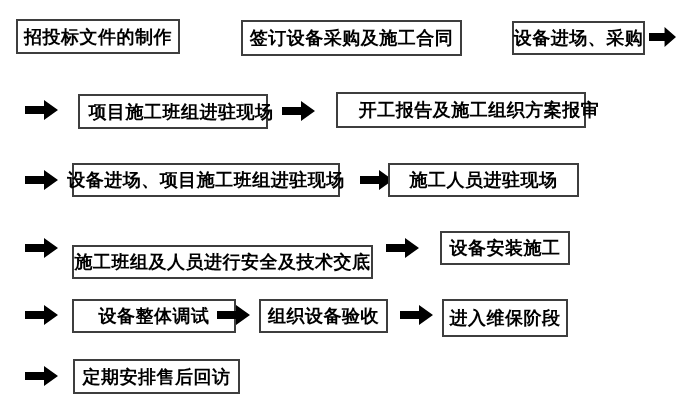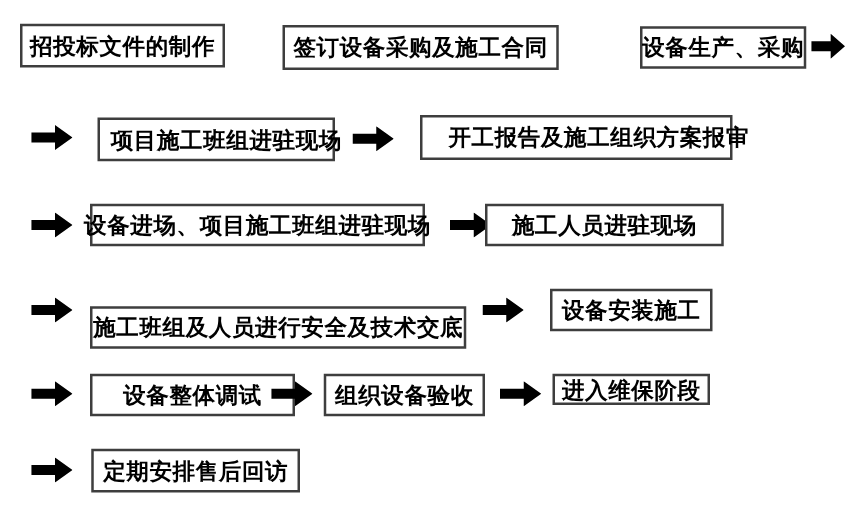--- a/index.html
+++ b/index.html
@@ -28,21 +28,21 @@
   }
   .arrow {
     position: absolute;
     display: block;
     line-height: 0;
   }
   .arrow svg { display: block; }
 
   
   .n0  { left: 16px;  top: 19px;  width: 164px; height: 35px; }
-  .n1  { left: 226px; top: 20px;  width: 221px; height: 36px; }
+  .n1  { left: 241px; top: 20px;  width: 221px; height: 36px; }
   .n2  { left: 512px; top: 21px;  width: 133px; height: 34px; }
   .a0  { left: 649px; top: 27px; }
   
   .a1  { left: 25px;  top: 100px; }
   .n3  { left: 78px;  top: 94px;  width: 190px; height: 35px; padding-left: 16px; }
   .a2  { left: 282px; top: 101px; }
   .n4  { left: 336px; top: 92px;  width: 250px; height: 36px; padding-left: 36px; }
   
   .a3  { left: 25px;  top: 170px; }
   .n5  { left: 72px;  top: 163px; width: 268px; height: 34px; }
@@ -52,33 +52,33 @@
   .a5  { left: 25px;  top: 238px; }
   .n7  { left: 72px;  top: 245px; width: 301px; height: 34px; }
   .a6  { left: 386px; top: 238px; }
   .n8  { left: 440px; top: 231px; width: 130px; height: 34px; }
   
   .a7  { left: 25px;  top: 305px; }
   .n9  { left: 72px;  top: 299px; width: 164px; height: 34px; }
   .a8  { left: 217px; top: 305px; }
   .n10 { left: 259px; top: 299px; width: 129px; height: 34px; }
   .a9  { left: 400px; top: 305px; }
-  .n11 { left: 442px; top: 299px; width: 126px; height: 25px; }
+  .n11 { left: 442px; top: 299px; width: 126px; height: 38px; }
   
   .a10 { left: 25px;  top: 366px; }
   .n12 { left: 73px;  top: 359px; width: 167px; height: 35px; }
 </style>
 </head>
 <body>
 
 <div class="canvas">
 
   <div class="node n0">招投标文件的制作</div>
   <div class="node n1">签订设备采购及施工合同</div>
-  <div class="node n2">设备生产、采购</div>
+  <div class="node n2">设备进场、采购</div>
   <span class="arrow a0">
     <svg width="27" height="20" viewBox="0 0 33 20" preserveAspectRatio="none">
         <polygon points="0,6 19,6 19,0 33,10 19,20 19,14 0,14" fill="#000000"></polygon>
       </svg>
   </span>
 
   <span class="arrow a1">
     <svg width="33" height="20" viewBox="0 0 33 20">
         <polygon points="0,6 19,6 19,0 33,10 19,20 19,14 0,14" fill="#000000"></polygon>
       </svg>

